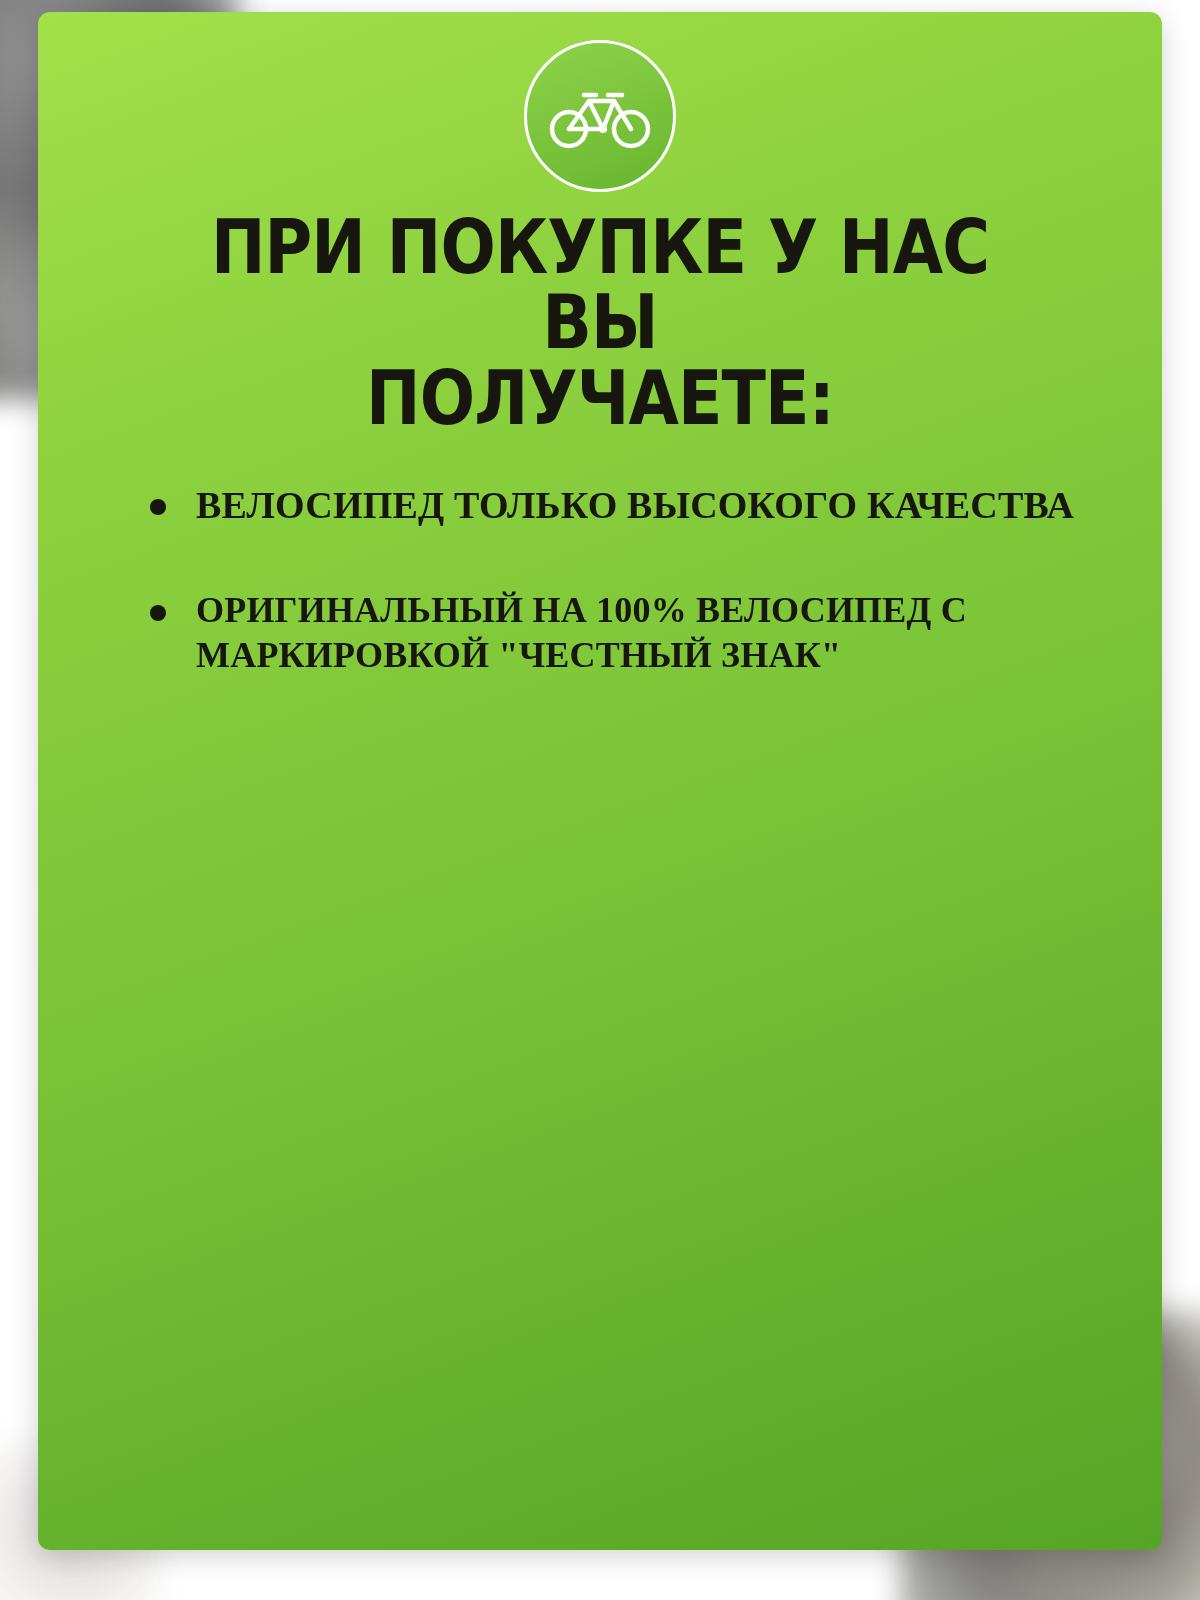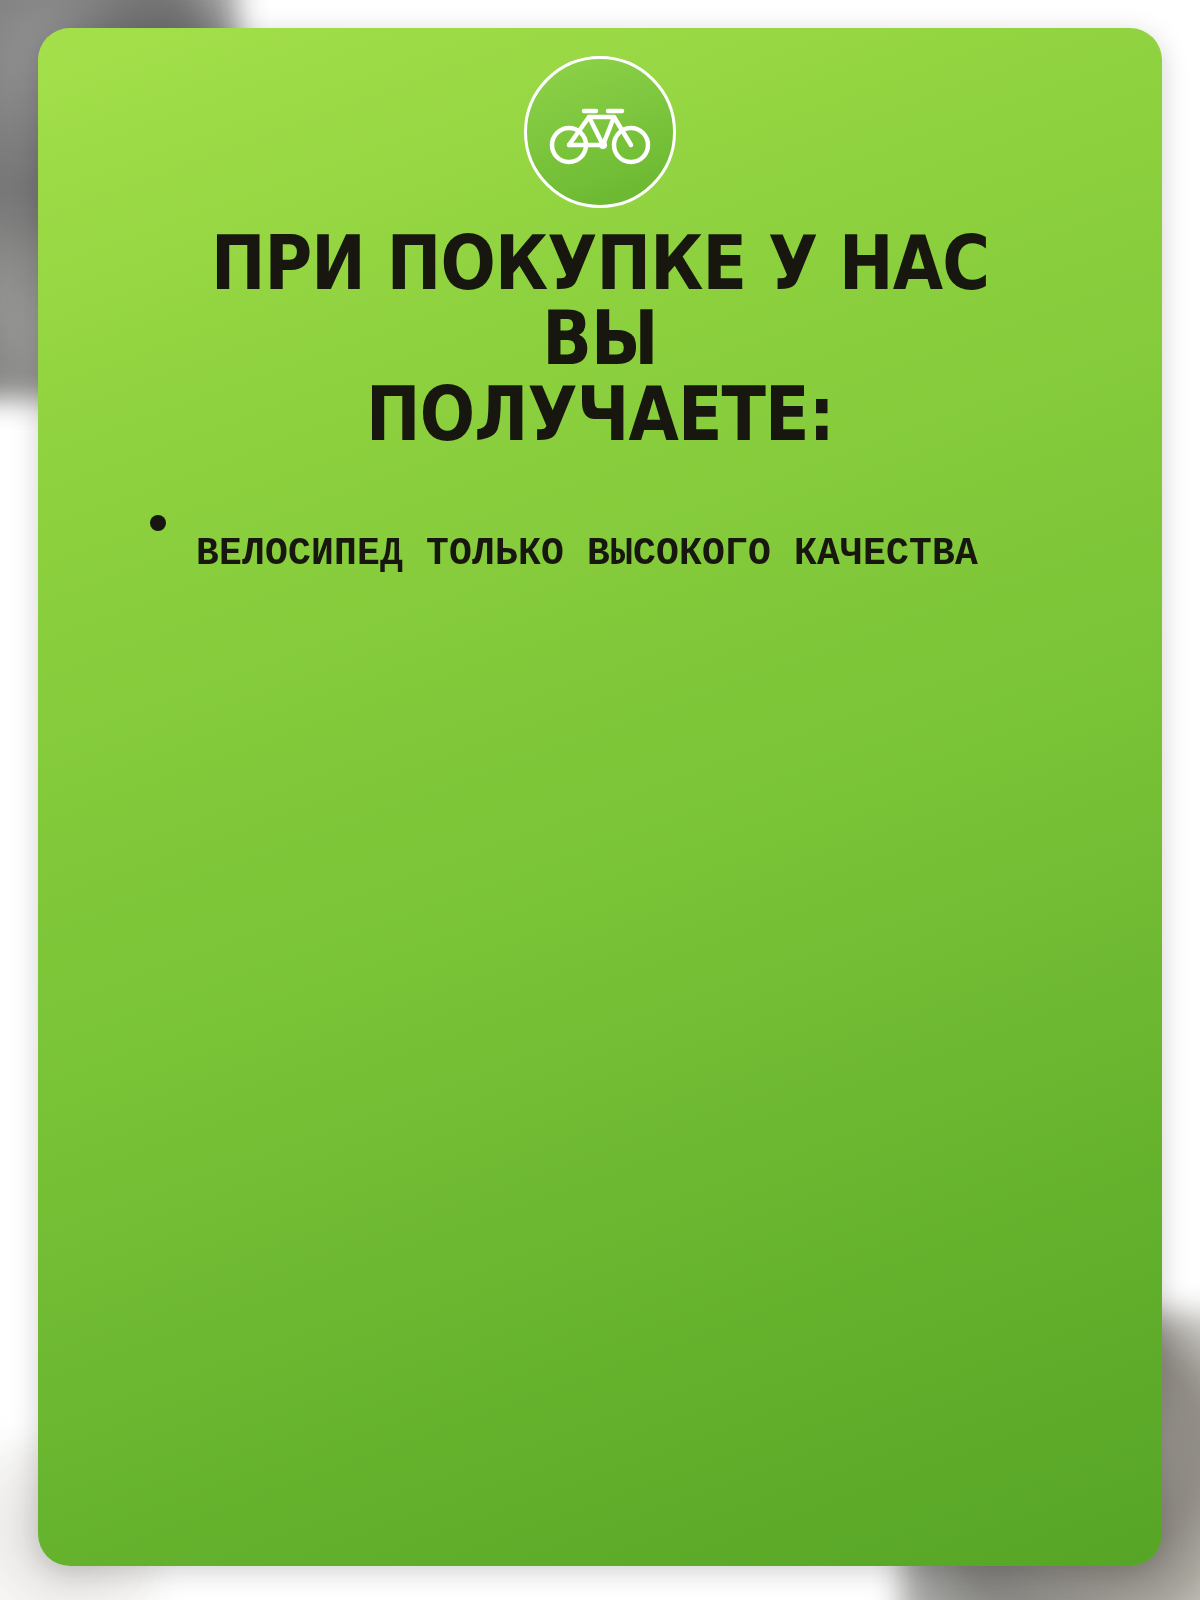--- a/index.html
+++ b/index.html
@@ -59,24 +59,24 @@
     bottom: -60px;
     width: 220px;
     height: 220px;
     background: radial-gradient(circle at 60% 40%, #d8d6d2 0%, rgba(216,214,210,0) 70%);
   }
 
   
   .card {
     position: absolute;
     left: 38px;
-    top: 28px;
+    top: 12px;
     width: 1124px;
     height: 1538px;
-    border-radius: 32px;
+    border-radius: 12px;
     background: linear-gradient(160deg, #a4e04a 0%, #8fd23f 22%, #79c337 55%, #63b02c 82%, #57a526 100%);
     box-shadow: 0 6px 28px rgba(0,0,0,0.18);
     overflow: hidden;
   }
 
   
   .badge {
     position: absolute;
     left: 50%;
     transform: translateX(-50%);
@@ -129,27 +129,26 @@
     flex: 0 0 auto;
     width: 16px;
     height: 16px;
     border-radius: 50%;
     background: #17170f;
     margin-top: 17px;
     margin-right: 30px;
   }
   .item-text {
     color: #17170f;
-    font-family: Liberation Mono, monospace;
+    font-family: Liberation Serif, serif;
     font-weight: bold;
     font-size: 38px;
     line-height: 1.25;
     letter-spacing: 0.2px;
     text-transform: uppercase;
-    margin-top: 32px;
   }
   .item.tight .item-text { font-size: 36px; }
 </style>
 </head>
 <body>
 
 <div class="bg">
   <div class="bg-blob tl"></div>
   <div class="bg-blob tl2"></div>
   <div class="bg-blob bl"></div>
@@ -176,15 +175,19 @@
   <div class="heading">
     <span class="line">ПРИ ПОКУПКЕ У НАС ВЫ</span>
     <span class="line">ПОЛУЧАЕТЕ:</span>
   </div>
 
   <div class="list">
     <div class="item">
       <span class="dot"></span>
       <span class="item-text">ВЕЛОСИПЕД ТОЛЬКО ВЫСОКОГО КАЧЕСТВА</span>
     </div>
+    <div class="item tight">
+      <span class="dot"></span>
+      <span class="item-text">ОРИГИНАЛЬНЫЙ НА 100% ВЕЛОСИПЕД С МАРКИРОВКОЙ "ЧЕСТНЫЙ ЗНАК"</span>
+    </div>
   </div>
 
 </div>
 
 </body></html>

